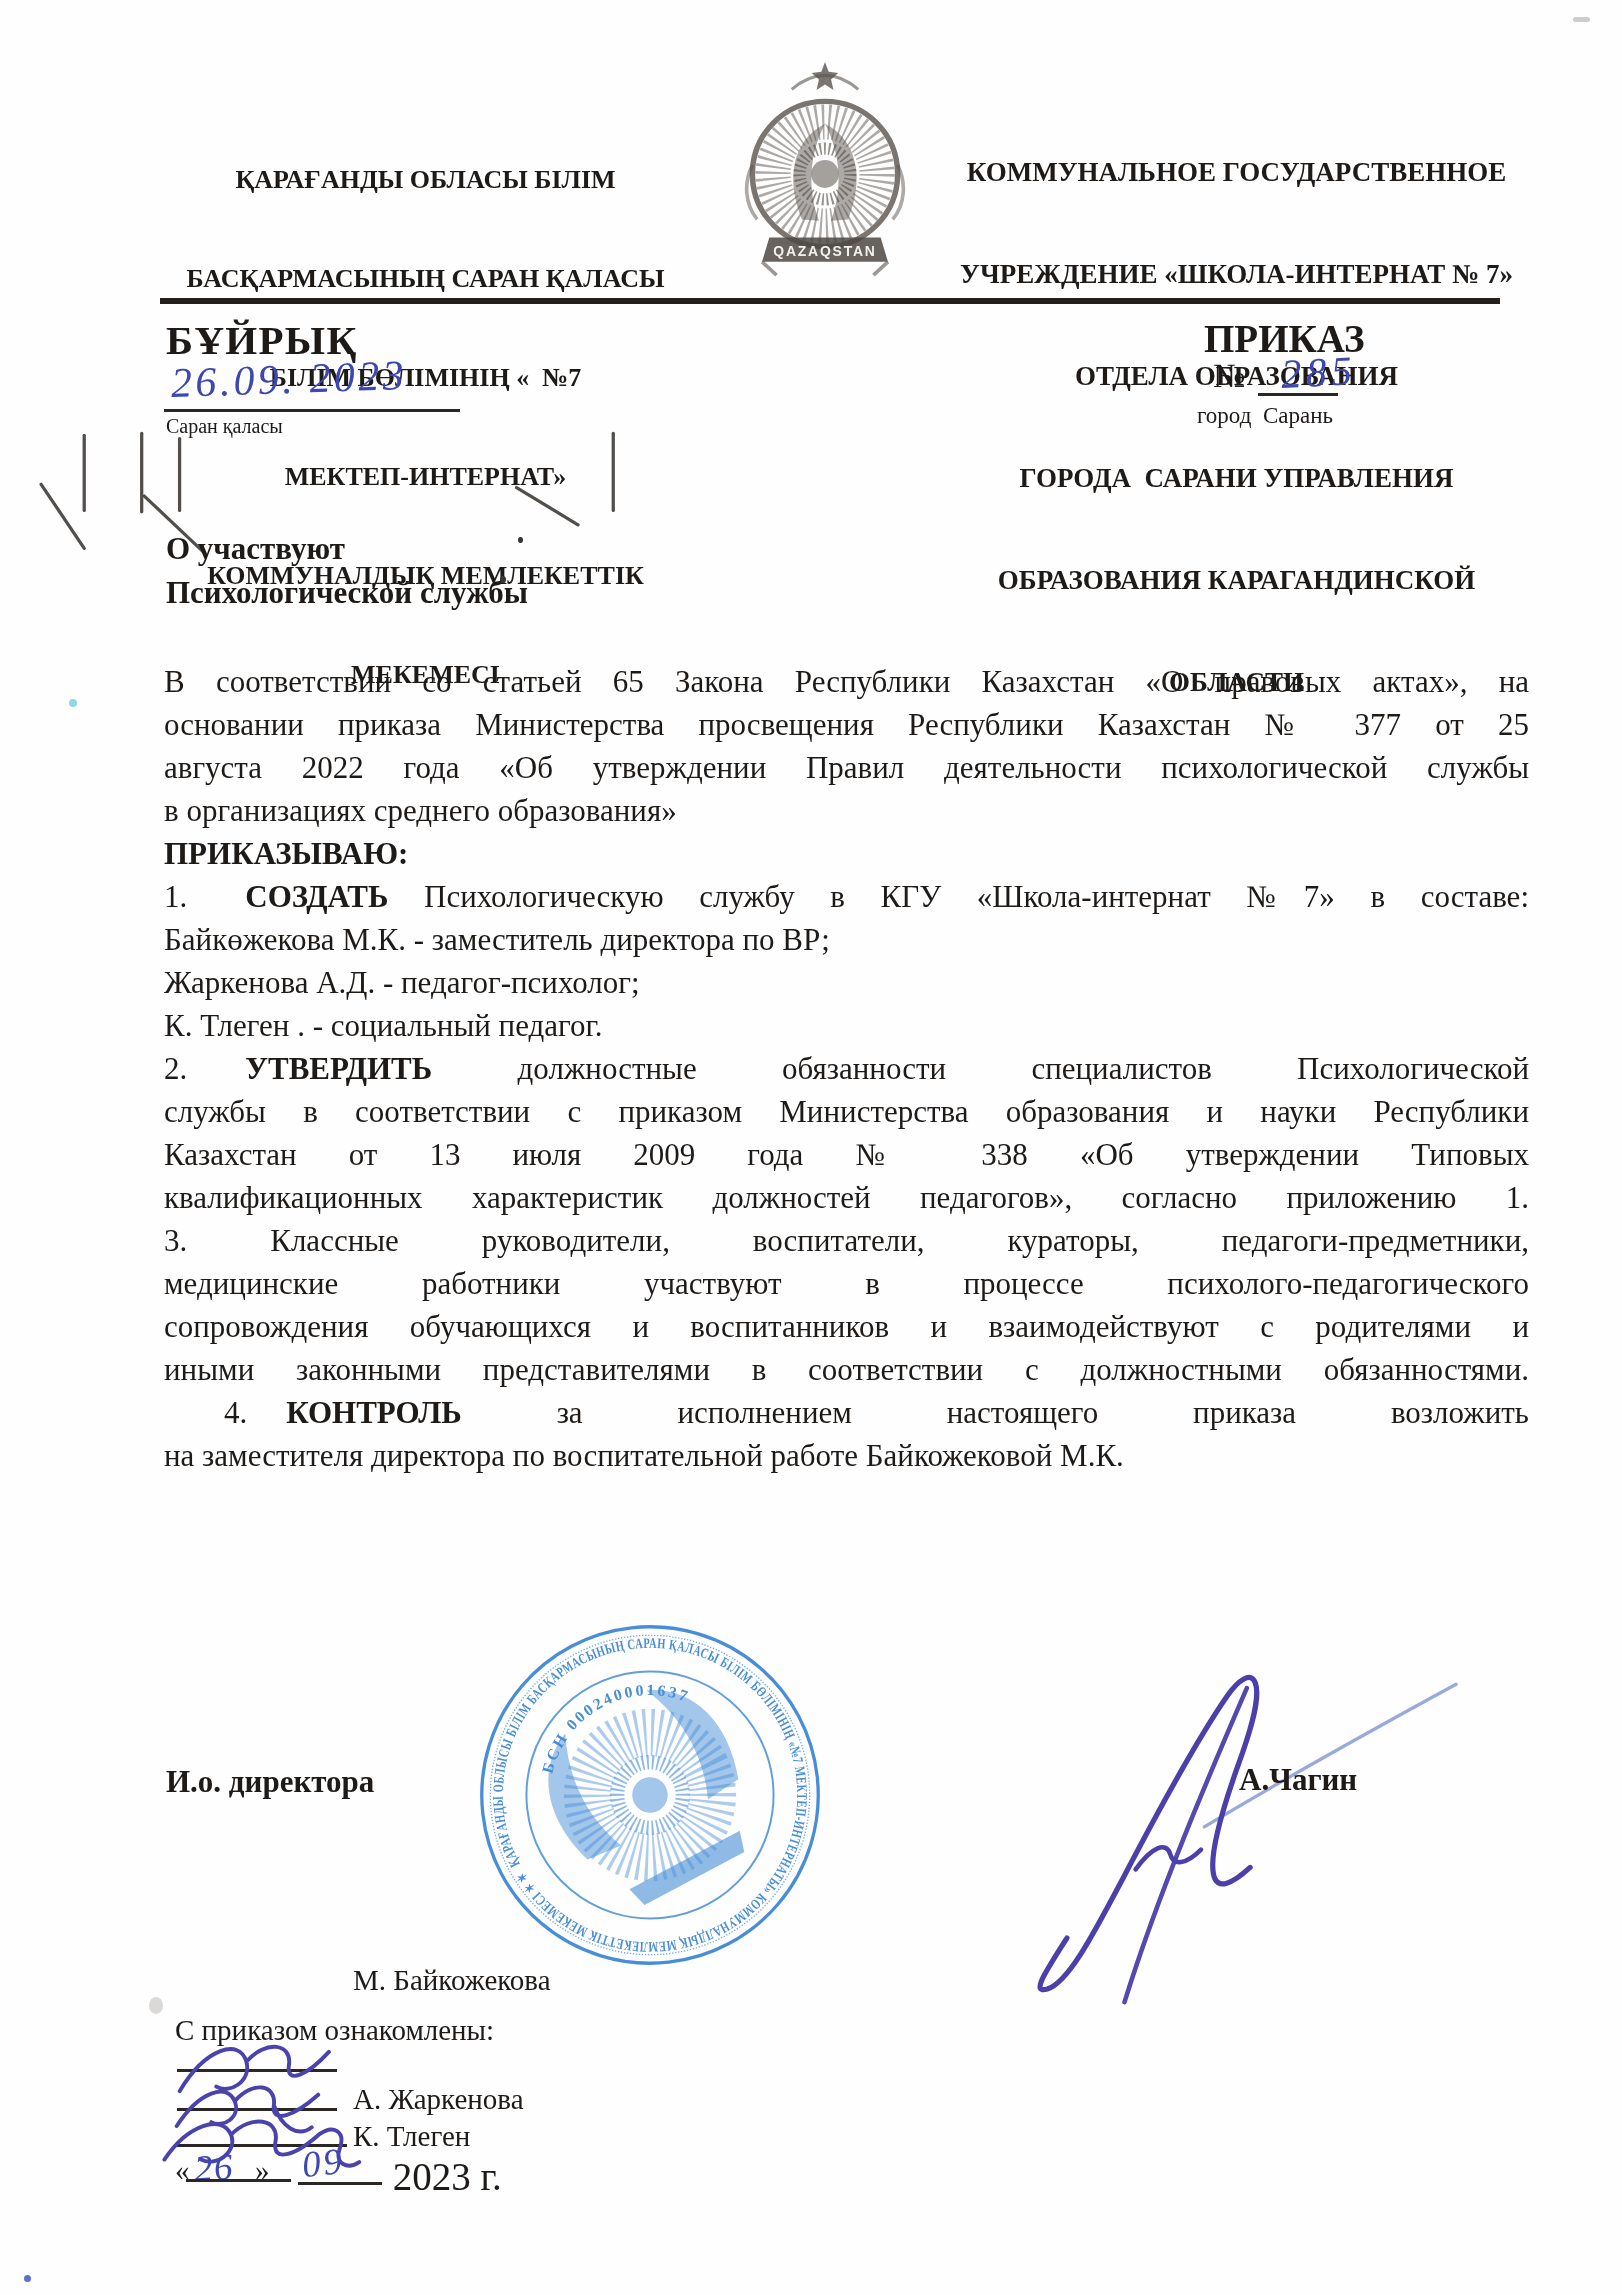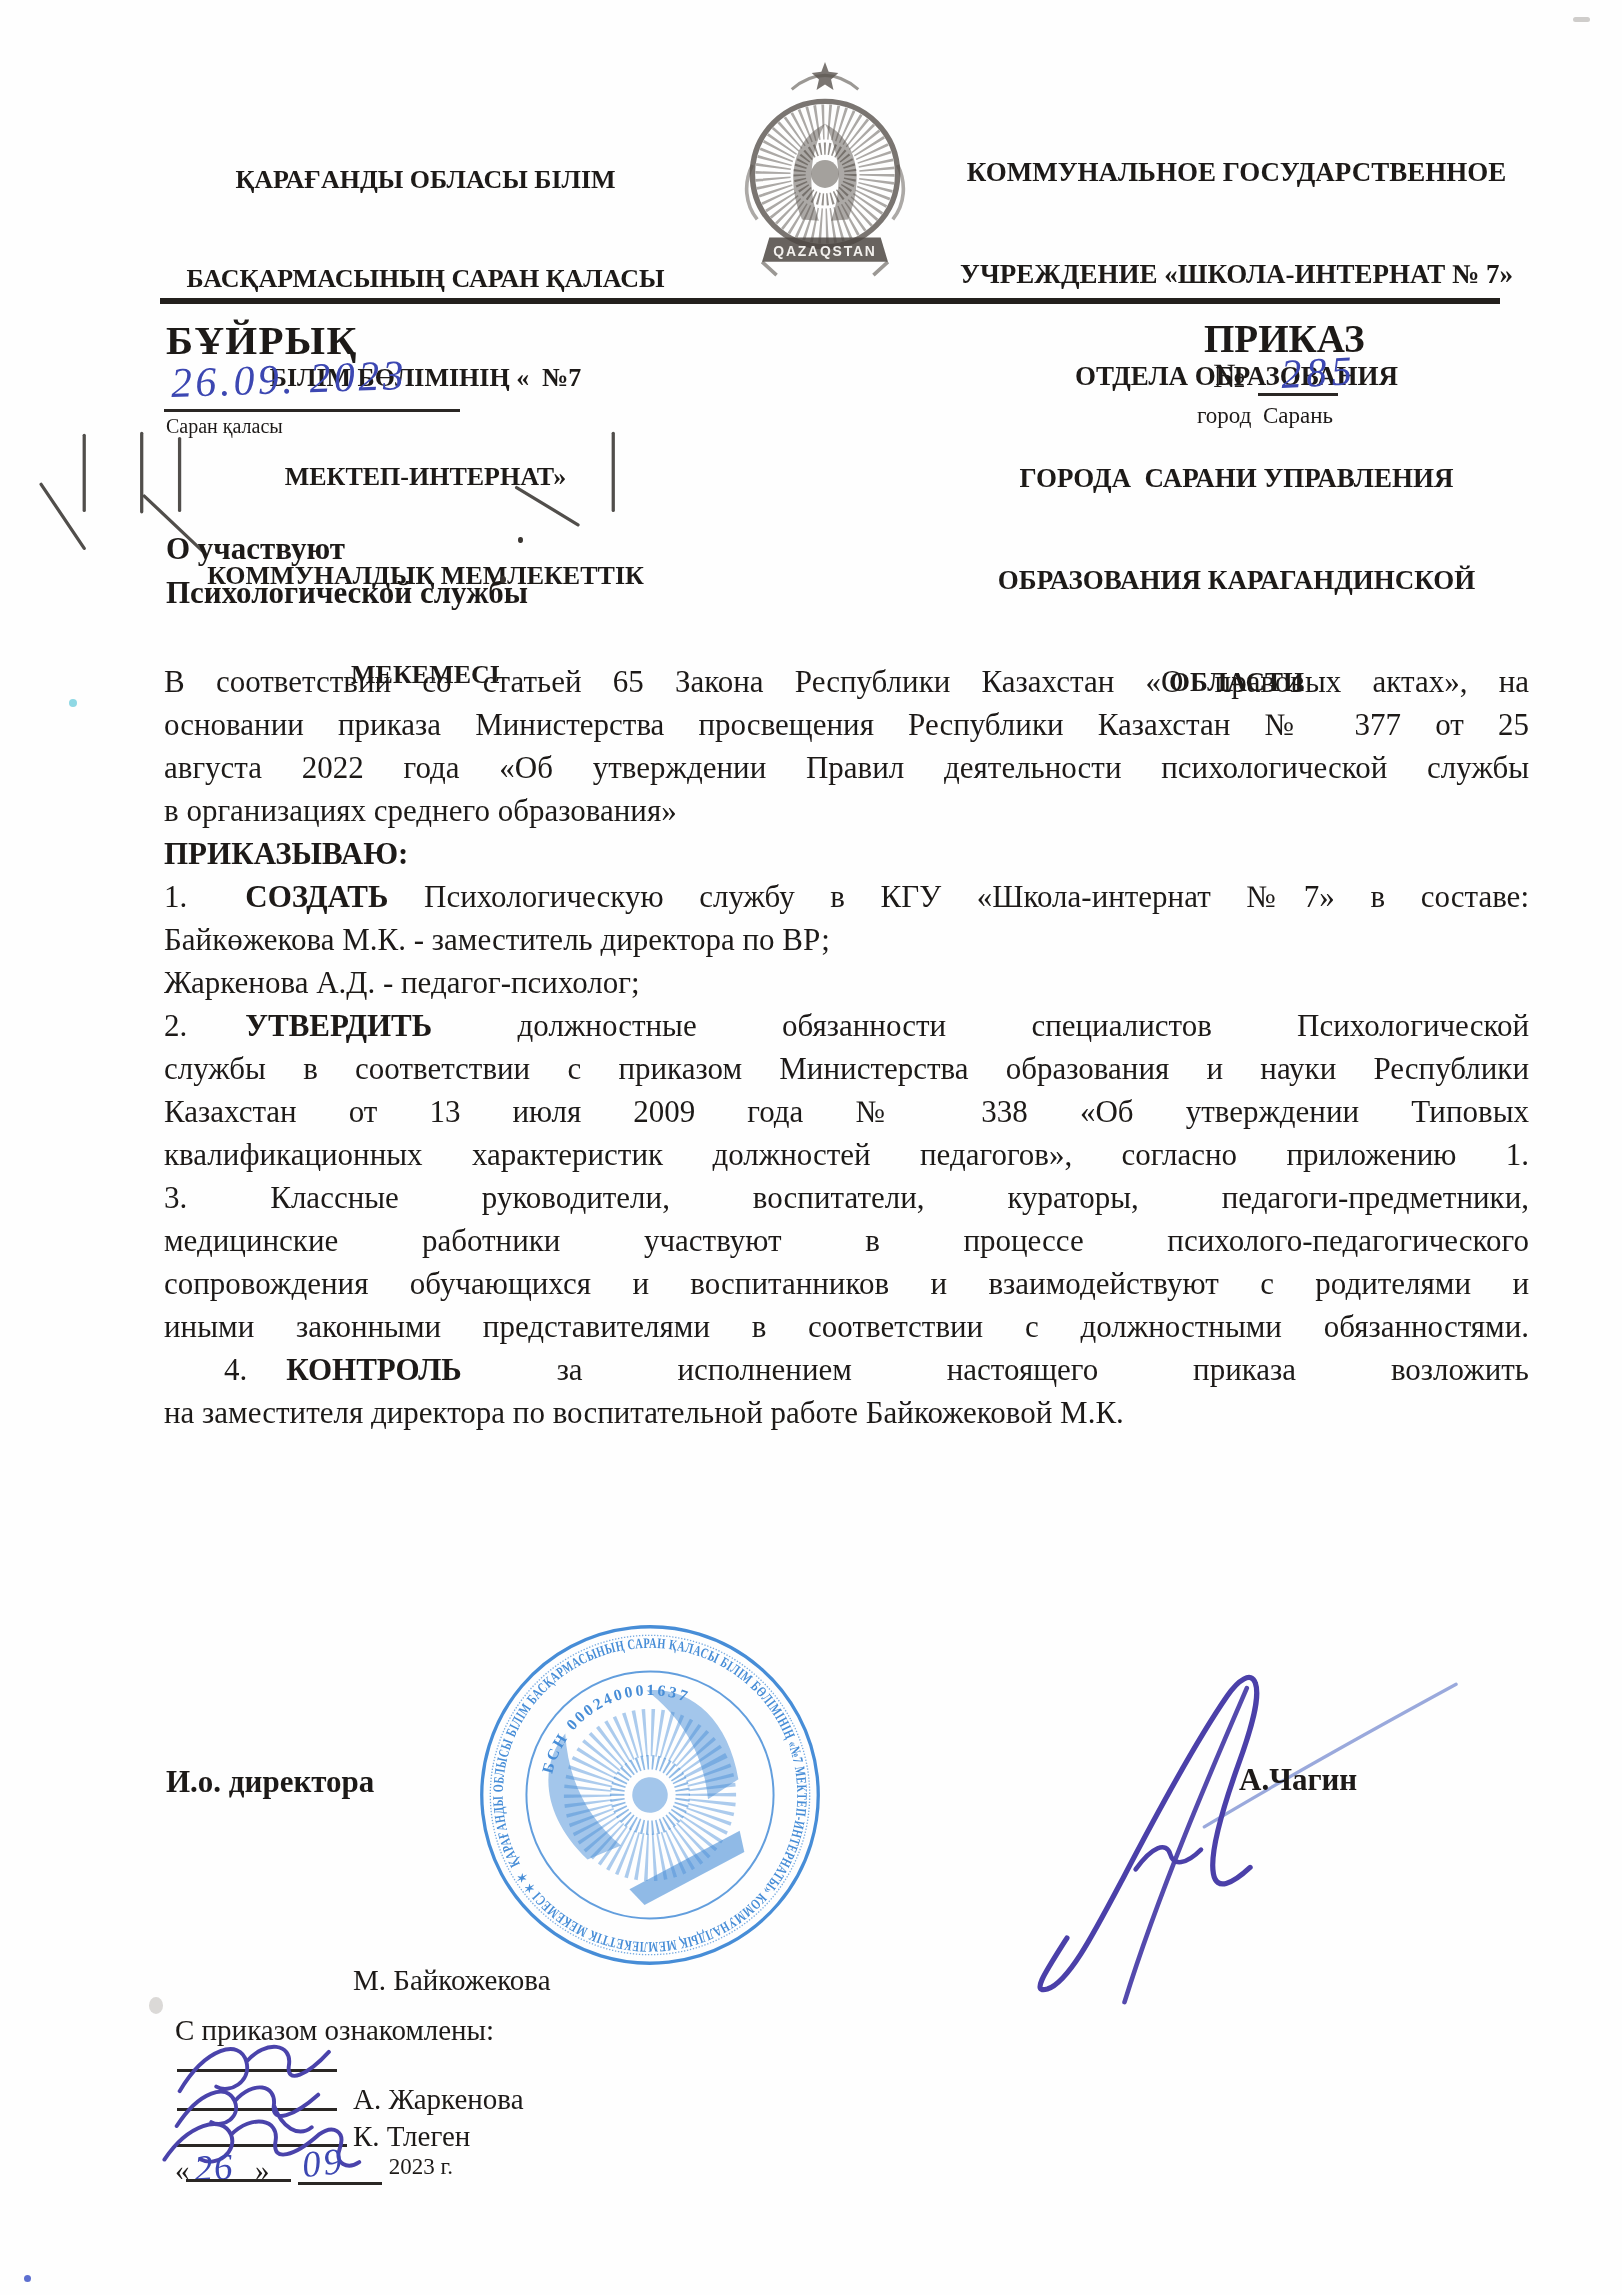--- a/index.html
+++ b/index.html
@@ -36,21 +36,21 @@
   .role{left:166px;top:1764px;font-size:31px;font-weight:bold;}
   .signer{left:1239px;top:1762px;font-size:31px;font-weight:bold;}
   
   .ack-title{left:175px;top:2014px;font-size:29px;}
   .ack-name{left:353px;font-size:29px;}
   .ack-line{left:177px;width:160px;height:2.6px;background:#2a2724;}
   .dl{height:2.6px;background:#2a2724;}
   .ack-date{left:175px;top:2154px;font-size:29px;}
   .hand-day{left:194px;top:2146px;font-size:37px;letter-spacing:1.3px;transform:rotate(-4deg);}
   .hand-month{left:302px;top:2141px;font-size:37px;letter-spacing:2.6px;transform:rotate(-6deg);}
-  .date-year{left:383px;top:2154px;font-size:23px;white-space:pre;}
+  .date-year{left:383px;top:2154px;font-size:39px;white-space:pre;}
   .mark{position:absolute;pointer-events:none;}
   .speck{position:absolute;border-radius:50%;background:#3a3531;}
 </style>
 </head>
 <body>
 
 <div class="page">
 
   <div class="abs hdr hdr-left">
     <div>ҚАРАҒАНДЫ ОБЛАСЫ БІЛІМ</div>
@@ -119,20 +119,21 @@
 
   <div class="abs body-block">
     <div class="bl">В соответствии со статьей 65 Закона Республики Казахстан «О правовых актах», на</div>
     <div class="bl">основании приказа Министерства просвещения Республики Казахстан № 377 от 25</div>
     <div class="bl">августа 2022 года «Об утверждении Правил деятельности психологической службы</div>
     <div class="bl left">в организациях среднего образования»</div>
     <div class="bl left" style="font-weight:bold;">ПРИКАЗЫВАЮ:</div>
     <div class="bl"><span>1.</span><span class="tab"></span><b>СОЗДАТЬ</b><span> Психологическую службу в КГУ «Школа-интернат №7» в составе:</span></div>
     <div class="bl left">Байкөжекова М.К. - заместитель директора по ВР;</div>
     <div class="bl left">Жаркенова А.Д. - педагог-психолог;</div>
+    <div class="bl left">К. Тлеген . - социальный педагог.</div>
     <div class="bl"><span>2.</span><span class="tab"></span><b>УТВЕРДИТЬ</b><span> должностные обязанности специалистов Психологической</span></div>
     <div class="bl">службы в соответствии с приказом Министерства образования и науки Республики</div>
     <div class="bl">Казахстан от 13 июля 2009 года № 338 «Об утверждении Типовых</div>
     <div class="bl">квалификационных характеристик должностей педагогов», согласно приложению 1.</div>
     <div class="bl">3. Классные руководители, воспитатели, кураторы, педагоги-предметники,</div>
     <div class="bl">медицинские работники участвуют в процессе психолого-педагогического</div>
     <div class="bl">сопровождения обучающихся и воспитанников и взаимодействуют с родителями и</div>
     <div class="bl">иными законными представителями в соответствии с должностными обязанностями.</div>
     <div class="bl"><span class="ind"></span><span>4.</span><span class="tab-sm"></span><b>КОНТРОЛЬ</b><span> за исполнением настоящего приказа возложить</span></div>
     <div class="bl left">на заместителя директора по воспитательной работе Байкожековой М.К.</div>

